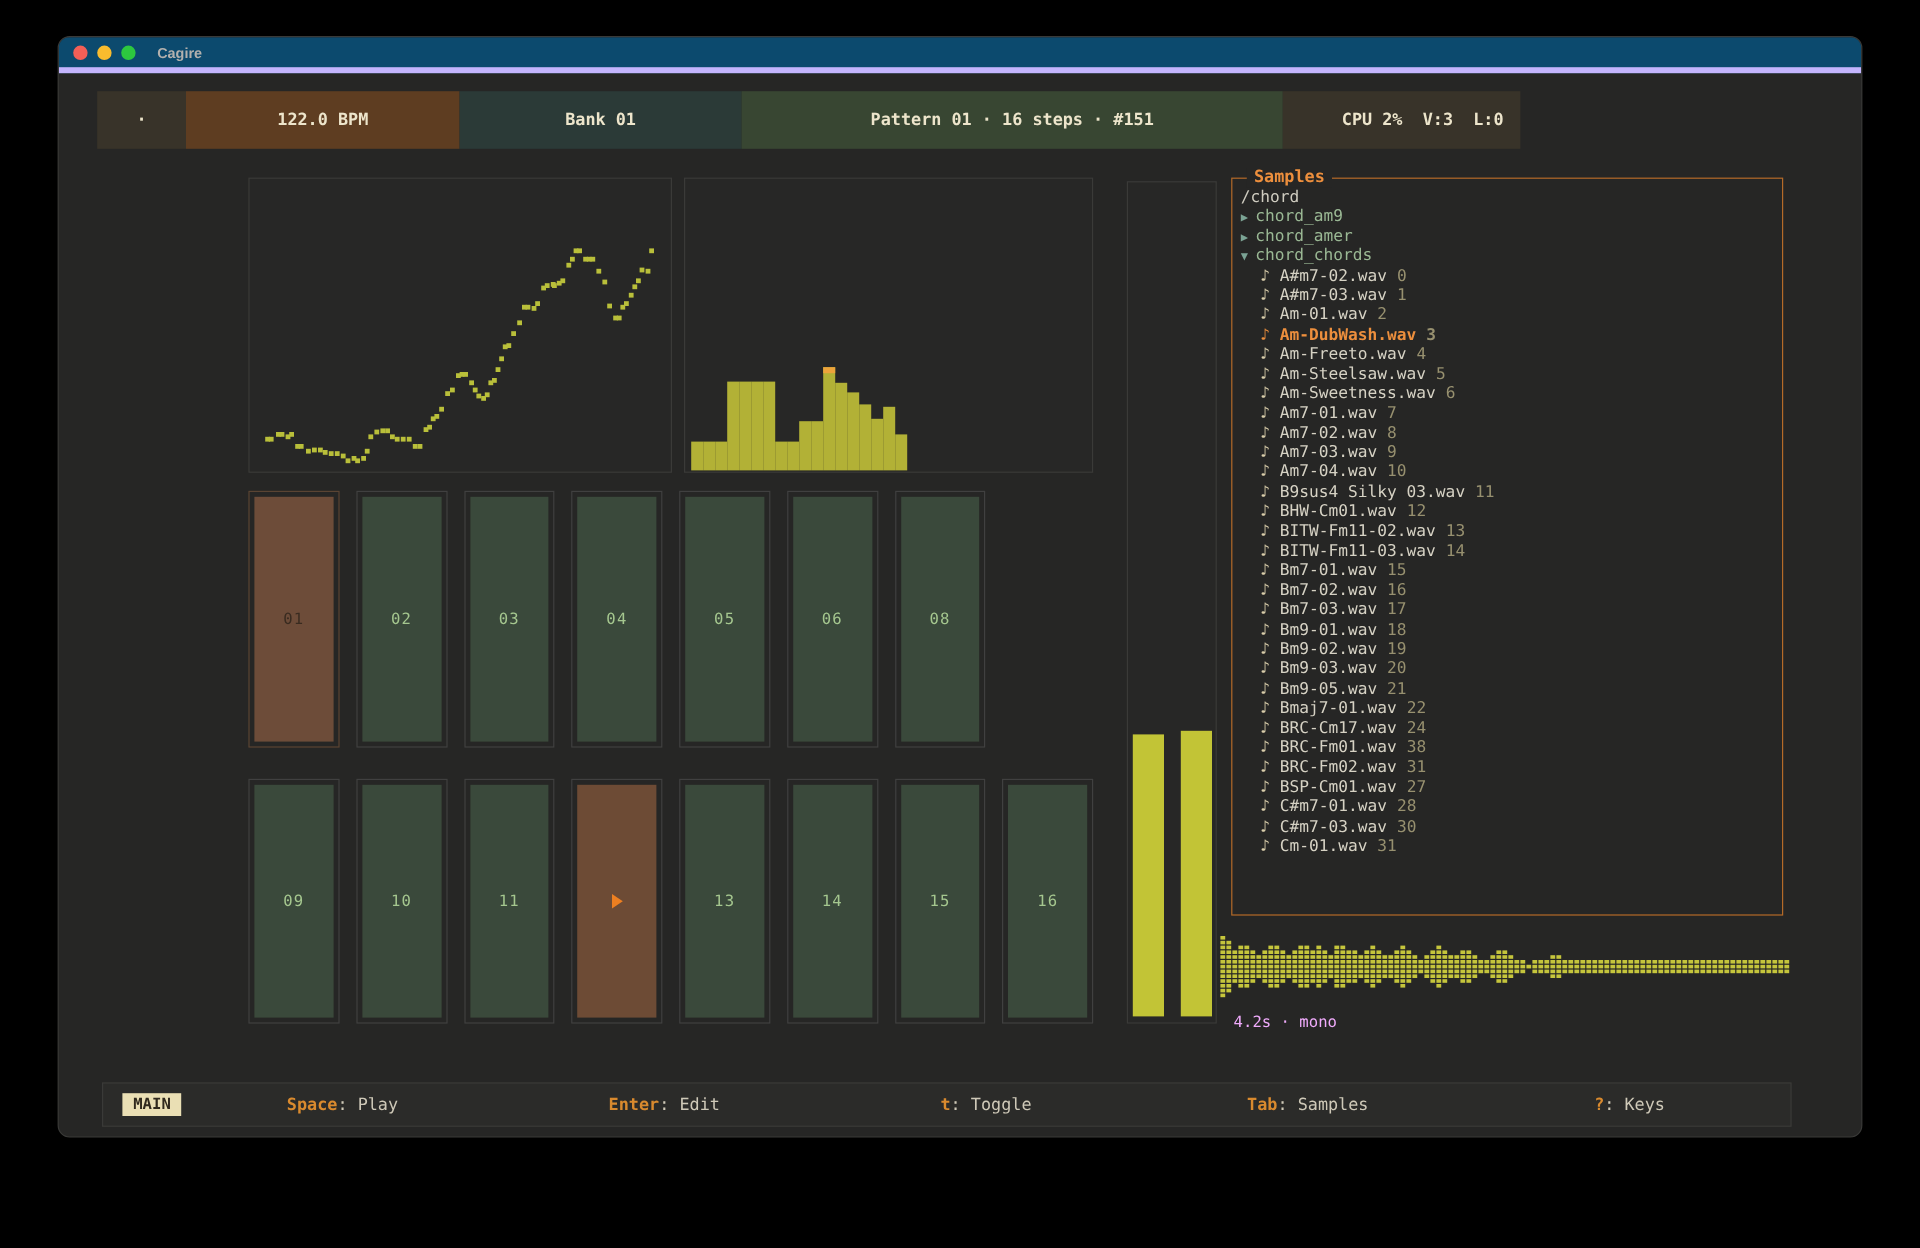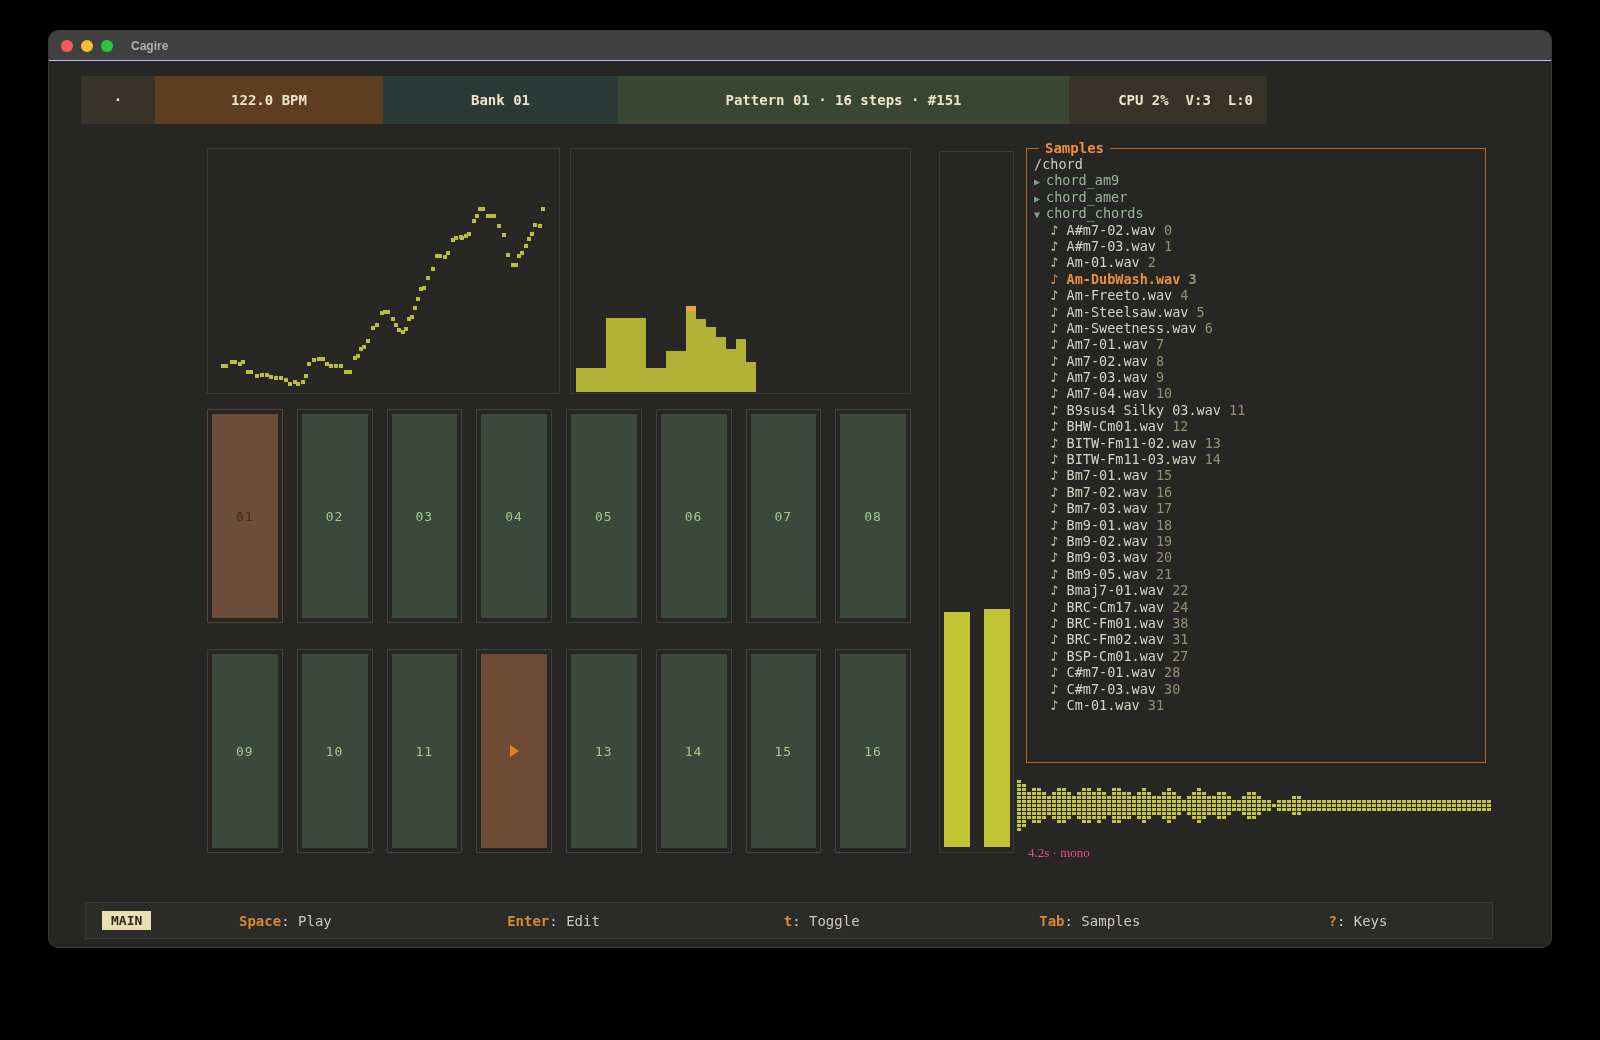--- a/index.html
+++ b/index.html
@@ -2,22 +2,22 @@
 <html><head>
 <meta charset="utf-8">
 <style>
   * { margin:0; padding:0; box-sizing:border-box; }
   html,body { width:1600px; height:1040px; background:#000; overflow:hidden;
               font-family:"DejaVu Sans Mono", monospace; }
   #window { position:absolute; left:48px; top:30px; width:1504px; height:918px;
             background:#262625; border-radius:10px; box-shadow:0 18px 50px rgba(0,0,0,.8);
             overflow:hidden; border:1px solid #3a3a38; }
   
-  #titlebar { position:absolute; left:0; top:0; width:100%; height:30px; background:#404040;
-              border-bottom:1px solid #c4b5fd; display:flex; align-items:center; }
+  #titlebar { position:absolute; left:0; top:0; width:100%; height:30px; background:#0c4a6e;
+              border-bottom:5px solid #c4b5fd; display:flex; align-items:center; }
   .tl { width:12px; height:12px; border-radius:50%; margin-left:8px; }
   .tl.red{ background:#f35f57; margin-left:12px;} .tl.yel{ background:#f9bc2e;} .tl.grn{ background:#2dc73f;}
   #win-title { margin-left:18px; font-family:"Liberation Sans",sans-serif; font-size:12px;
                font-weight:bold; color:#b3b1ae; }
   
   #statusbar { position:absolute; left:32px; top:45px; width:1412px; height:48px; display:flex; }
   .seg { height:100%; display:flex; align-items:center; justify-content:center;
          color:#ede5cb; font-size:14px; font-weight:bold; white-space:pre; }
   .seg.s1{ width:226px; } .seg.s2{ width:74px; } .seg.s3{ width:228px; }
   .seg.s4{ width:235px; } .seg.s5{ width:451px; }
@@ -64,21 +64,21 @@
   .trow.path { color:#cfccc0; }
   .trow .note { color:#d9cdaa; }
   .trow .idx { color:#97906f; }
   .trow.selected, .trow.selected .note { color:#ed8f3d; font-weight:bold; }
   
   #wave { position:absolute; left:968px; top:736px; width:476px; height:78px;
           display:flex; align-items:center; }
   .wcol { width:4px; margin-right:1px; display:flex; flex-direction:column;
           align-items:center; justify-content:center; }
   .wdot { width:4px; height:3px; background:#c5c53c; margin-bottom:1px; }
-  #wave-caption { position:absolute; left:979px; top:814px; color:#ec4899; font-size:13px;font-family:Liberation Serif, serif; }
+  #wave-caption { position:absolute; left:979px; top:814px; color:#f0abfc; font-size:13px; }
   
   #bottombar { position:absolute; left:36px; top:871px; width:1408px; height:37px;
                border:1px solid #3a3a38; background:#2b2b29; display:flex; align-items:center; }
   #mode-badge { margin-left:16px; background:#eadfb4; color:#30291d; font-size:13px;
                 font-weight:bold; padding:2px 9px; }
   .hint { flex:1; text-align:center; font-size:14px; color:#cfc9b8; }
   .hint .key { color:#d98a2e; font-weight:bold; }
 </style>
 </head>
 <body>
@@ -234,25 +234,20 @@
           <span>05</span>
         </div>
       </div>
       <div class="pad">
         <div class="pad-fill">
           <span>06</span>
         </div>
       </div>
       <div class="pad">
         <div class="pad-fill">
-          <span>07</span>
-        </div>
-      </div>
-      <div class="pad">
-        <div class="pad-fill">
           <span>08</span>
         </div>
       </div>
     </div>
   <div id="row2" class="pad-row">
       <div class="pad">
         <div class="pad-fill">
           <span>09</span>
         </div>
       </div>

